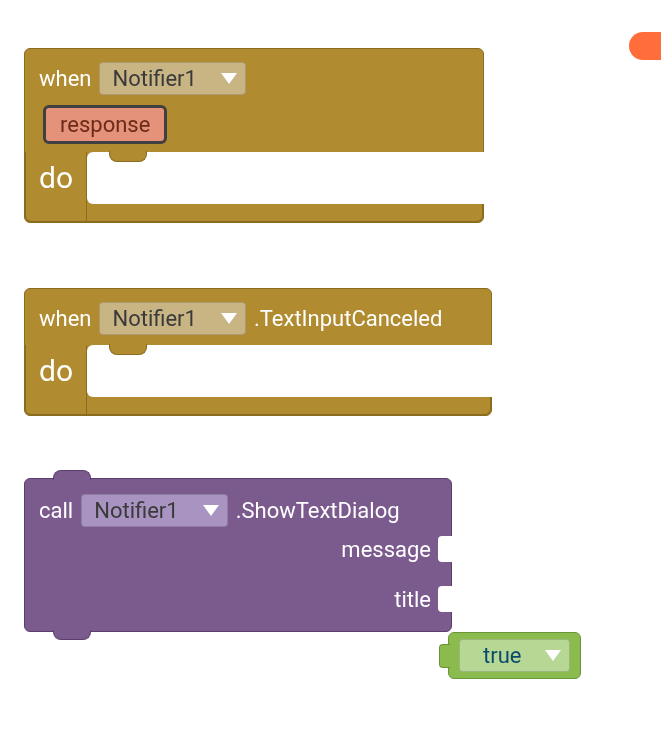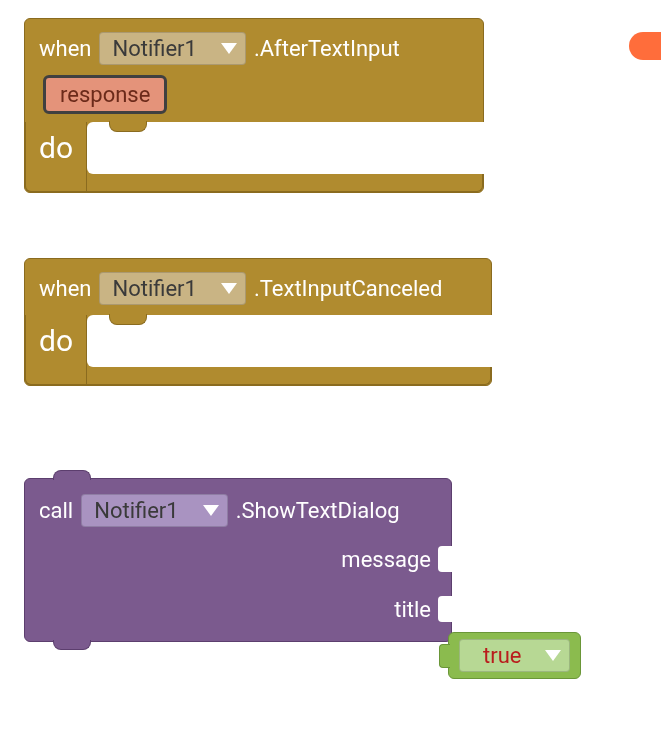--- a/index.html
+++ b/index.html
@@ -23,20 +23,21 @@
     height: 28px;
     background: #ff6d3b;
     border-radius: 14px 0 0 14px;
   }
 
   
   .event-block {
     position: absolute;
     color: #fff;
     font-size: 22px;
+    margin-top: 30px;
   }
   .event-main {
     background: #b08b2f;
     border: 1px solid #8a6b1f;
     border-radius: 6px 6px 6px 6px;
     padding: 10px 14px 0 14px;
   }
   .event-head {
     display: flex;
     align-items: center;
@@ -110,21 +111,21 @@
     align-items: center;
     gap: 24px;
     background: #c9b484;
     color: #3a3a3a;
     border-radius: 4px;
     padding: 3px 8px 3px 12px;
     font-size: 22px;
     border: 1px solid rgba(0,0,0,0.15);
   }
   .dd.purple { background: #a993c1; color: #3a3a3a; }
-  .dd.green  { background: #b7d894; color: #b91c1c; padding-left: 23px; }
+  .dd.green  { background: #b7d894; color: #0c4a6e; padding-left: 23px; }
   .dd-arrow {
     width: 0; height: 0;
     border-left: 8px solid transparent;
     border-right: 8px solid transparent;
     border-top: 11px solid #ffffff;
   }
 
   
   .kw { color: #fff; }
 
@@ -143,21 +144,20 @@
     align-items: center;
     gap: 8px;
     height: 38px;
     padding-right: 20px;
   }
   .call-args {
     display: flex;
     flex-direction: column;
     align-items: flex-end;
     gap: 10px;
-    margin-top: 10px;
   }
   .arg-row {
     display: flex;
     align-items: center;
     justify-content: flex-end;
     height: 40px;
     position: relative;
     padding-right: 20px;
   }
   .arg-row .socket {
@@ -243,21 +243,20 @@
 <div class="corner-tab"></div>
 
 <div id="block1-wrap" class="event-block">
   <div id="block1-main" class="event-main">
     <div class="event-head">
       <span class="kw">when</span>
       <span class="dd">
         <span>Notifier1</span>
         <span class="dd-arrow"></span>
       </span>
-      <span class="kw">.AfterTextInput</span>
     </div>
     <div class="event-params">
       <span class="param-chip">response</span>
     </div>
     <div class="c-row" id="block1-body" style="margin-left:-14px; margin-right:-14px;">
       <div class="c-left">
         <span>do</span>
       </div>
       <div class="c-slot"></div>
     </div>

